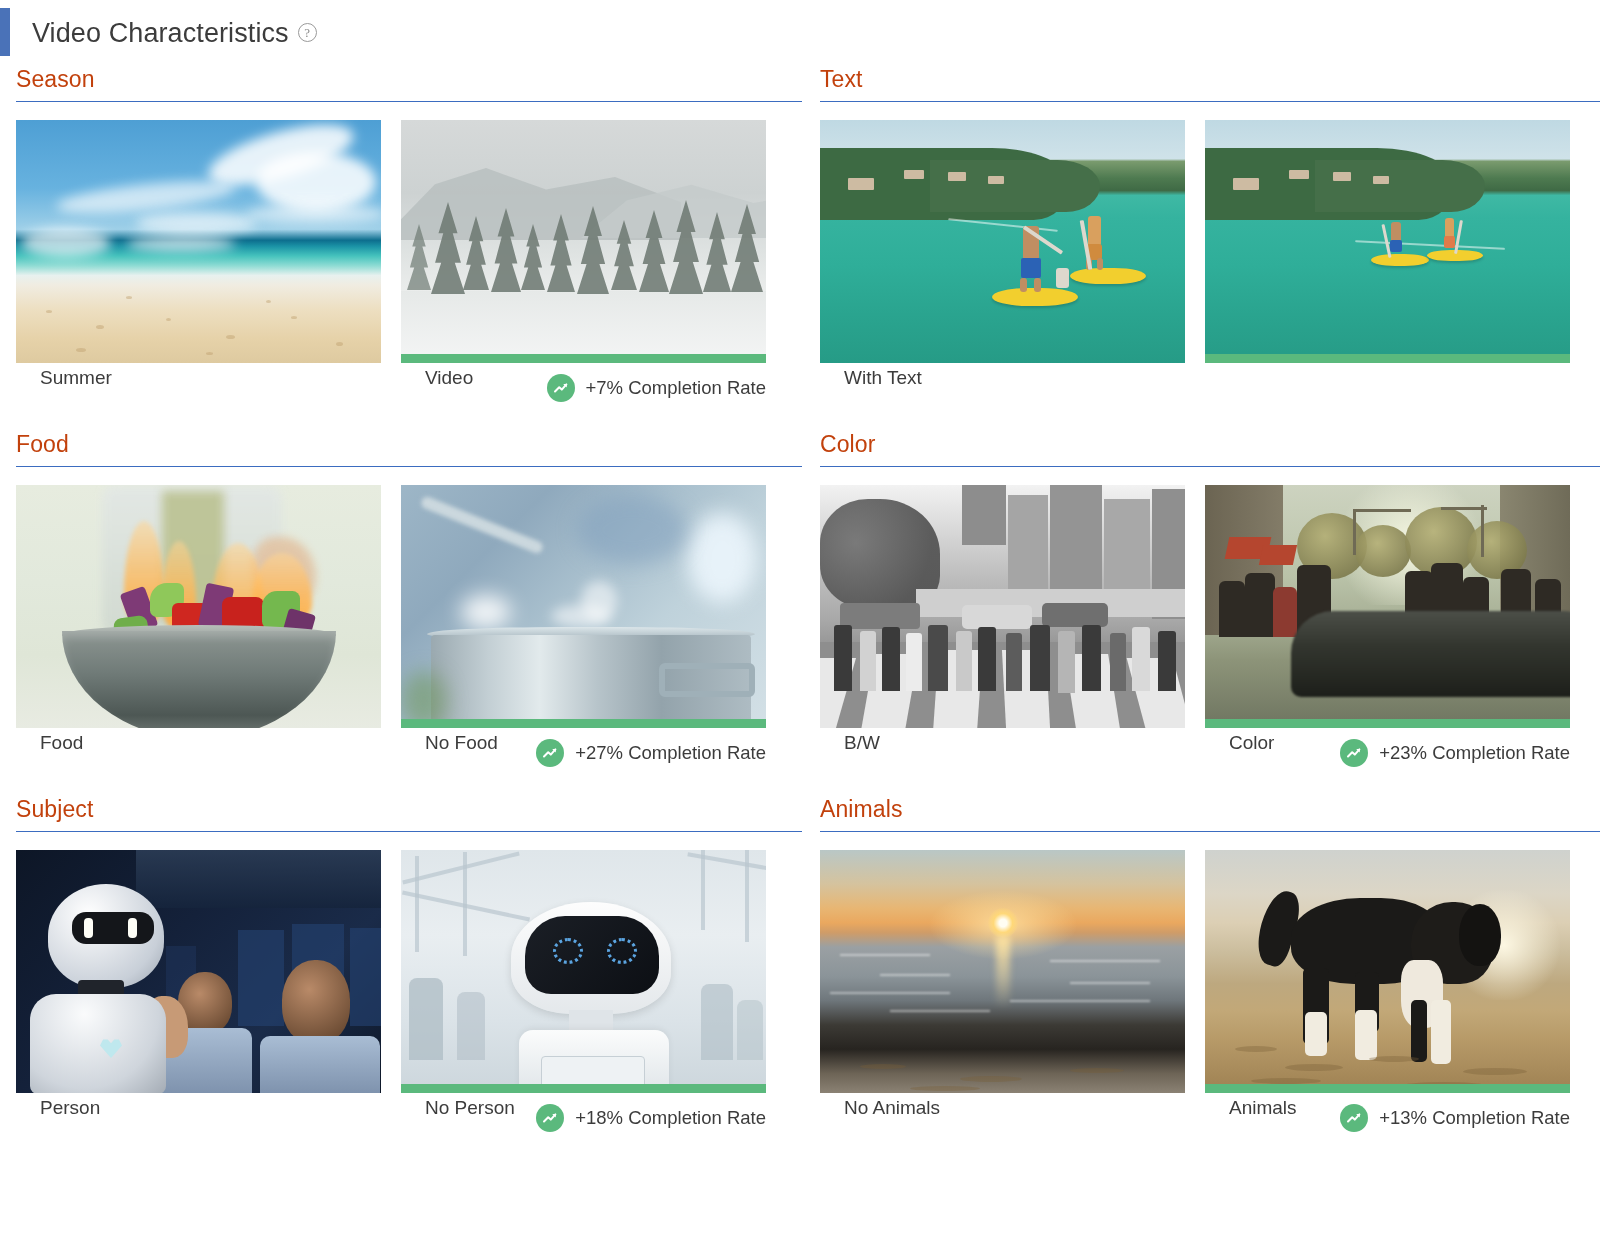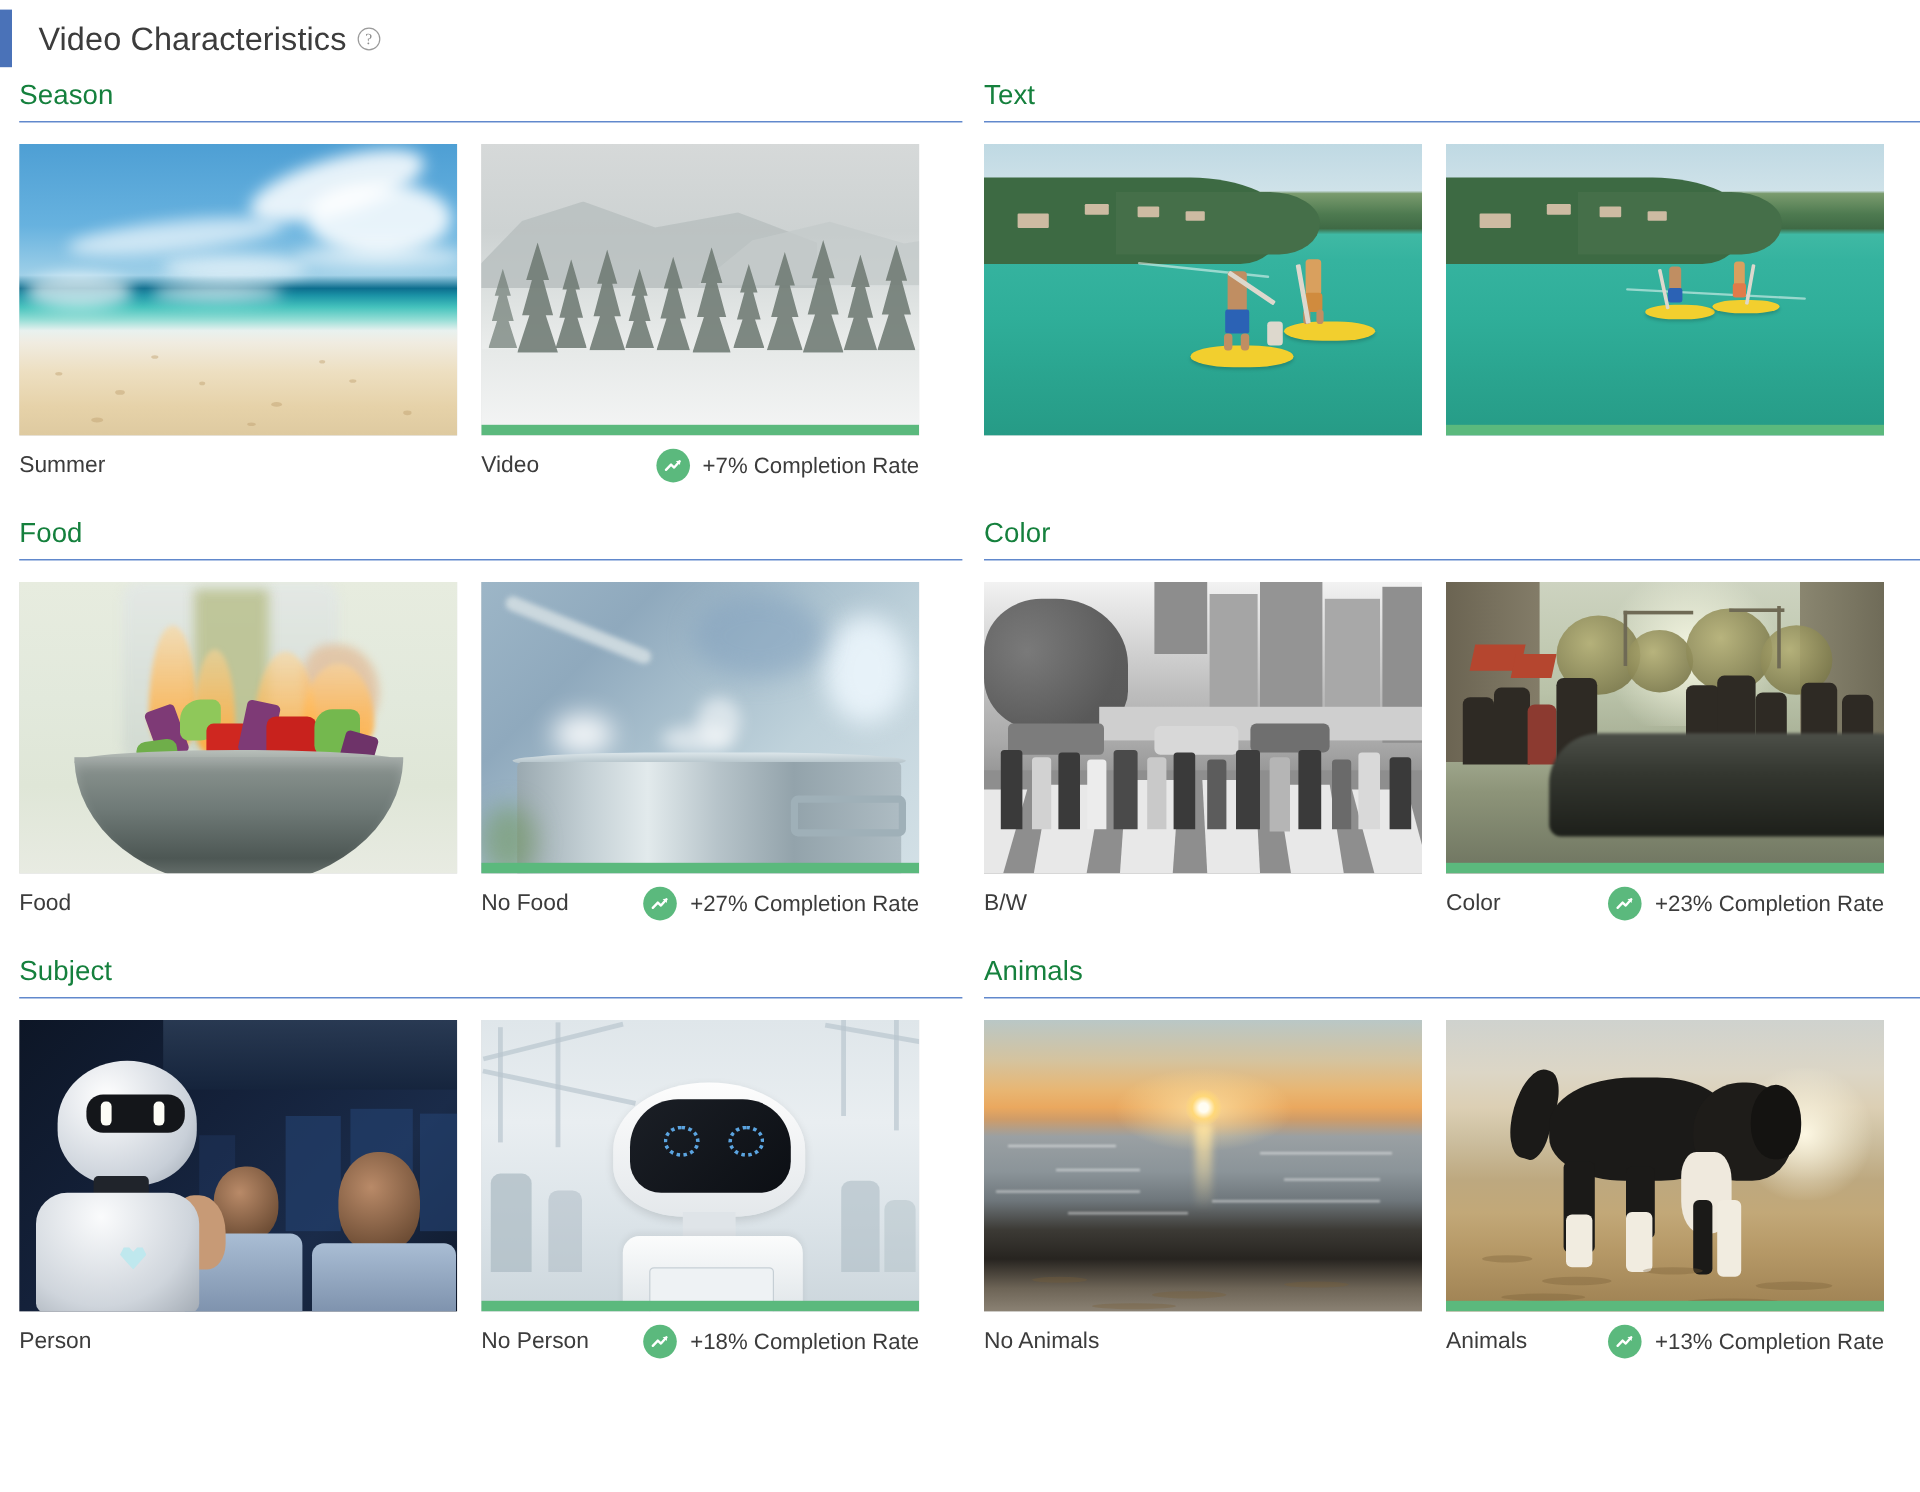--- a/index.html
+++ b/index.html
@@ -48,21 +48,21 @@
   
   .grid {
     display: grid;
     grid-template-columns: 786px 786px;
     column-gap: 18px;
     padding: 0 16px;
   }
   .section { margin-bottom: 22px; }
 
   .section-title {
-    color: #15803d;
+    color: #c2410c;
     font-size: 23px;
     font-weight: 400;
     padding-bottom: 8px;
     letter-spacing: .1px;
   }
   .section-rule {
     height: 1px;
     background: #3b6cc0;
     margin-bottom: 18px;
   }
@@ -91,23 +91,23 @@
   .win-bar {
     position: absolute;
     left: 0; bottom: 0;
     width: 100%;
     height: 9px;
     background: #5bb97d;
   }
 
   .caption-row {
     display: flex;
-    align-items: center;
     height: 46px;
     padding-top: 4px;
+    margin-left: 24px;
   }
   .caption-label {
     font-size: 19px;
     color: #3c3c3c;
     flex: 0 0 auto;
   }
   .metric {
     display: flex;
     align-items: center;
     margin-left: auto;
@@ -711,20 +711,32 @@
             <div class="surfer-body" style="left:214px;top:158px;width:7px;height:14px;"></div>
             <div class="paddle" style="left:200px;top:118px;width:46px;height:4px;transform:rotate(34deg);"></div>
             <div class="paddle" style="left:236px;top:148px;width:13px;height:20px;border-radius:3px;"></div>
             <div class="board" style="left:250px;top:148px;width:76px;height:16px;"></div>
             <div class="surfer-body" style="left:268px;top:96px;width:13px;height:30px;background:#d9a05e;"></div>
             <div class="surfer-body" style="left:267px;top:124px;width:15px;height:16px;background:#d08b3e;"></div>
             <div class="surfer-body" style="left:266px;top:138px;width:6px;height:12px;"></div>
             <div class="surfer-body" style="left:277px;top:138px;width:6px;height:12px;"></div>
             <div class="paddle" style="left:264px;top:100px;width:4px;height:50px;transform:rotate(-10deg);"></div>
           </div>
+        </div>
+        <div class="caption-row">
+          <span class="caption-label">With Text</span>
+          <span class="metric hidden">
+            <span class="metric-badge">
+              <svg width="16" height="16" viewBox="0 0 16 16">
+                  <path d="M2 11.5 L6.2 7.2 L8.8 9.6 L13.4 4.4" stroke="#fff" stroke-width="2" fill="none" stroke-linecap="round" stroke-linejoin="round"></path>
+                  <path d="M10.2 4.1 L13.9 3.9 L13.7 7.6 Z" fill="#fff"></path>
+                </svg>
+            </span>
+            <span class="metric-text"></span>
+          </span>
         </div>
       </div>
 
       <div class="card">
         <div class="thumb-wrap">
           <div class="thumb img-tropical">
             <div class="hill"></div>
               <div class="hill2"></div>
             <div class="villa" style="left:28px;top:58px;width:26px;height:12px;"></div>
             <div class="villa" style="left:84px;top:50px;width:20px;height:9px;"></div>

